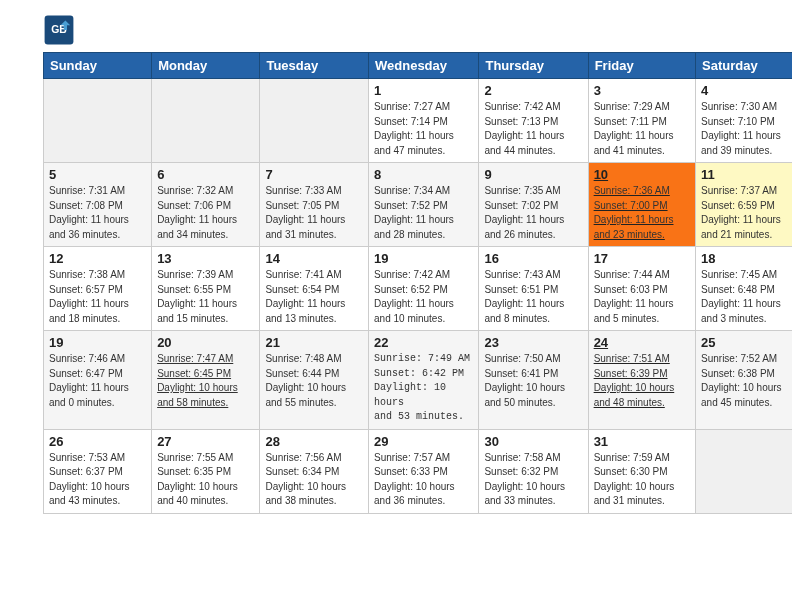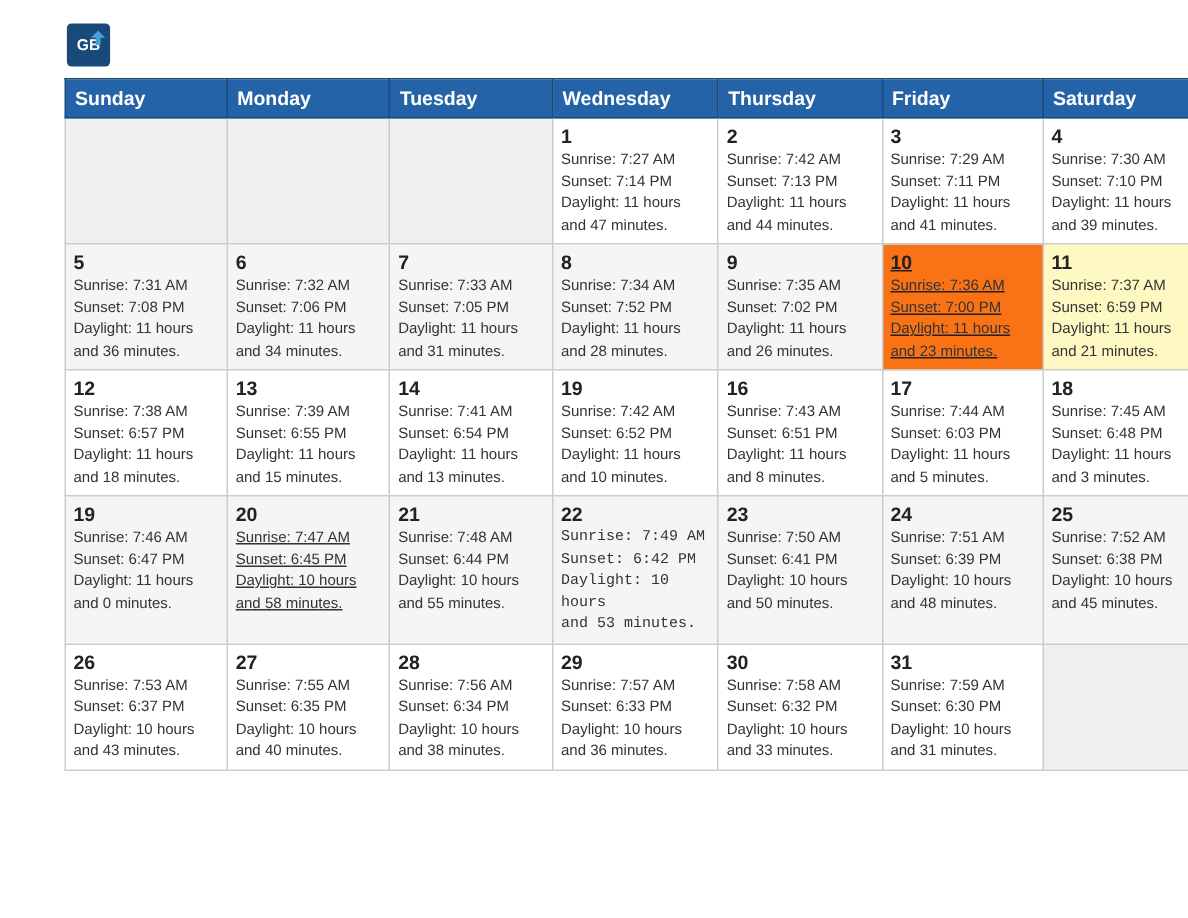--- a/index.html
+++ b/index.html
@@ -284,21 +284,21 @@
 Daylight: 10 hours
 and 53 minutes.</div>
           </td>
           <td style="background-color: rgb(245, 245, 245);">
             <span class="day-num">23</span>
             <div class="day-info" style="white-space: pre-line;">Sunrise: 7:50 AM
 Sunset: 6:41 PM
 Daylight: 10 hours
 and 50 minutes.</div>
           </td>
-          <td style="background-color: rgb(245, 245, 245);">
+          <td style="background-color: rgb(245, 245, 245); text-decoration: underline;">
             <span class="day-num">24</span>
             <div class="day-info" style="white-space: pre-line;">Sunrise: 7:51 AM
 Sunset: 6:39 PM
 Daylight: 10 hours
 and 48 minutes.</div>
           </td>
           <td style="background-color: rgb(245, 245, 245);">
             <span class="day-num">25</span>
             <div class="day-info" style="white-space: pre-line;">Sunrise: 7:52 AM
 Sunset: 6:38 PM

